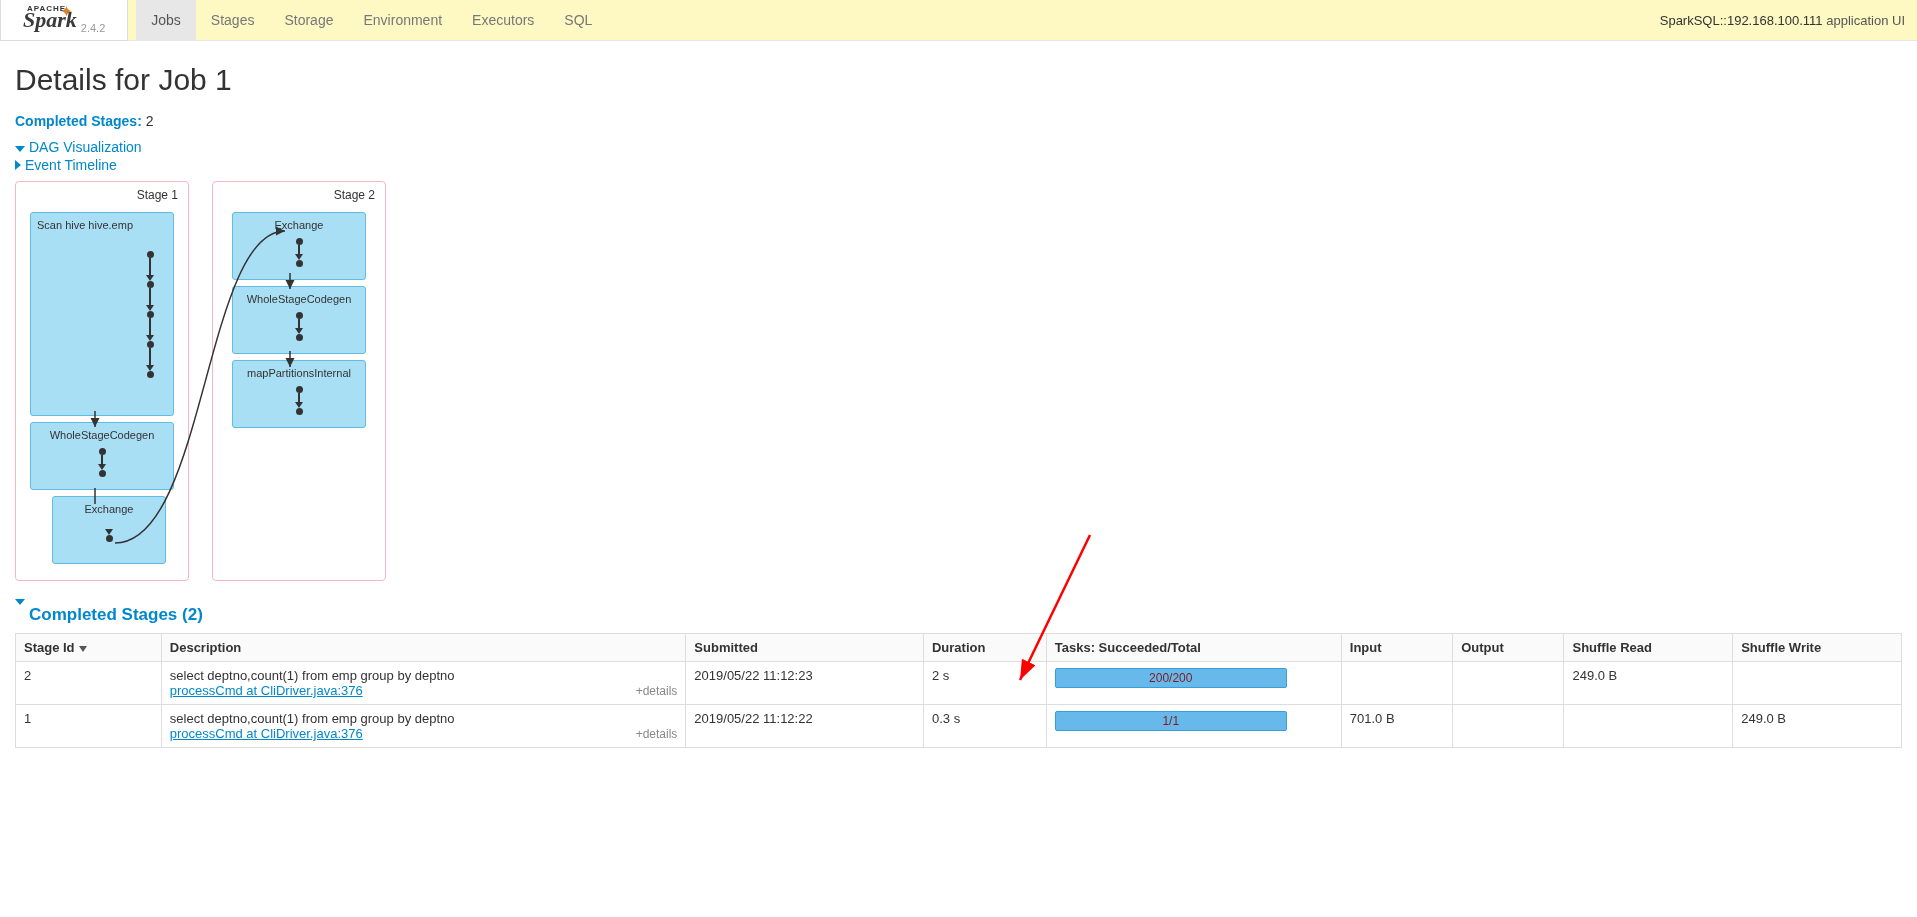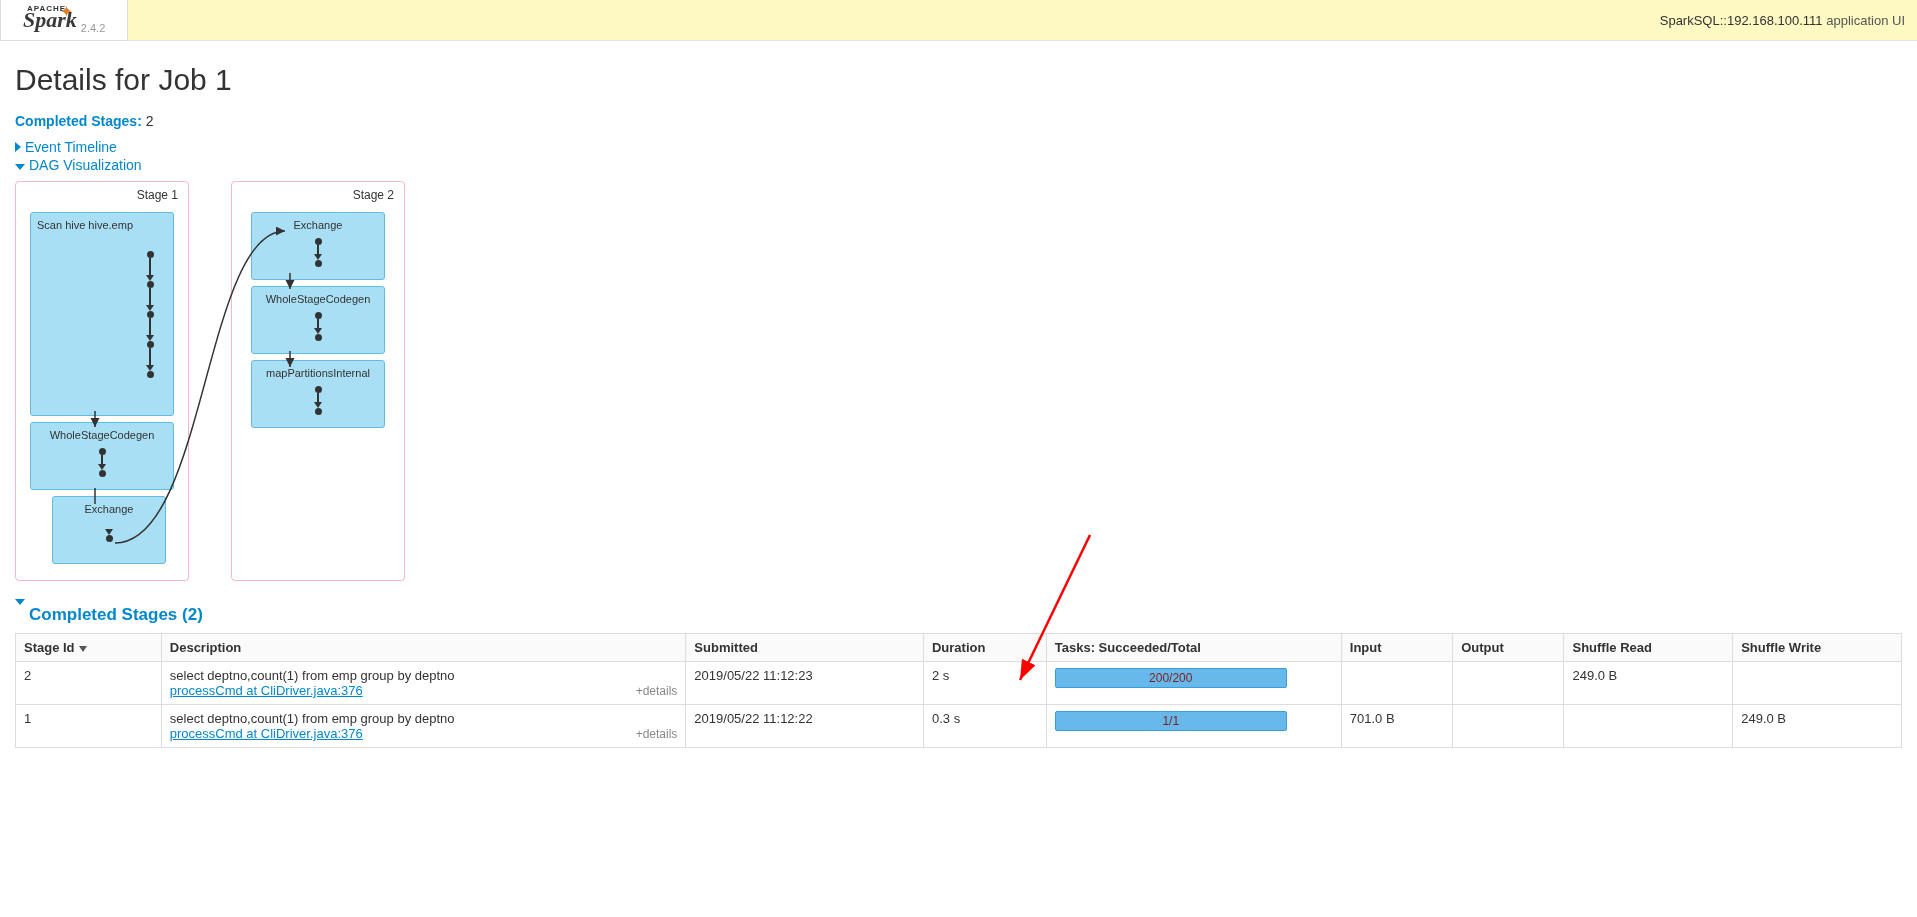--- a/index.html
+++ b/index.html
@@ -120,21 +120,21 @@
   }
   .caret-down {
     border-left: 5px solid transparent;
     border-right: 5px solid transparent;
     border-top: 6px solid #0088cc;
   }
 
   
   .dag-wrap {
     display: flex;
-    gap: 42px;
+    gap: 23px;
     margin: 8px 0 24px 0;
   }
   .stage-box {
     border: 1px solid #f5b7c5;
     border-radius: 4px;
     padding: 6px 6px 10px 6px;
     position: relative;
     background: #fff;
   }
   .stage-box .stage-label {
@@ -249,43 +249,63 @@
 </head>
 <body>
 
 <div class="navbar">
   <div class="brand">
     <span class="apache">APACHE</span>
     <span class="star">✦</span>
     <span class="sparktext">Spark</span>
     <span class="version">2.4.2</span>
   </div>
+  <div class="navtabs">
+    <div class="tab active">
+        <span>Jobs</span>
+      </div>
+    <div class="tab">
+        <span>Stages</span>
+      </div>
+    <div class="tab">
+        <span>Storage</span>
+      </div>
+    <div class="tab">
+        <span>Environment</span>
+      </div>
+    <div class="tab">
+        <span>Executors</span>
+      </div>
+    <div class="tab">
+        <span>SQL</span>
+      </div>
+  </div>
   <div class="navspacer"></div>
   <div class="app-label">
     <span class="strong">SparkSQL::192.168.100.111</span><span> application UI</span>
   </div>
 </div>
 
 <div class="content">
   <h1 class="page-title">Details for Job 1</h1>
 
   <div class="summary-list">
     <div class="item">
       <a href="#">
         <span class="label-strong">Completed Stages:</span>
       </a>
       <span>2</span>
     </div>
   </div>
 
   <span class="toggle-link">
-    <span class="caret caret-right"></span><span>Event Timeline</span>
+    <span class="caret caret-down"></span><span>DAG Visualization</span>
   </span>
   <span class="toggle-link">
-    <span class="caret caret-down"></span><span>DAG Visualization</span>
+    <span class="caret caret-right"></span><span>Event Timeline</span>
   </span>
 
   <div class="dag-wrap" style="position:relative;">
 
     <div class="stage-box stage1">
       <div class="stage-label">Stage 1</div>
       <div class="op-box op-big">
         <div class="op-label">Scan hive hive.emp</div>
         <div class="dots-vert">
           <span class="dot"></span>

